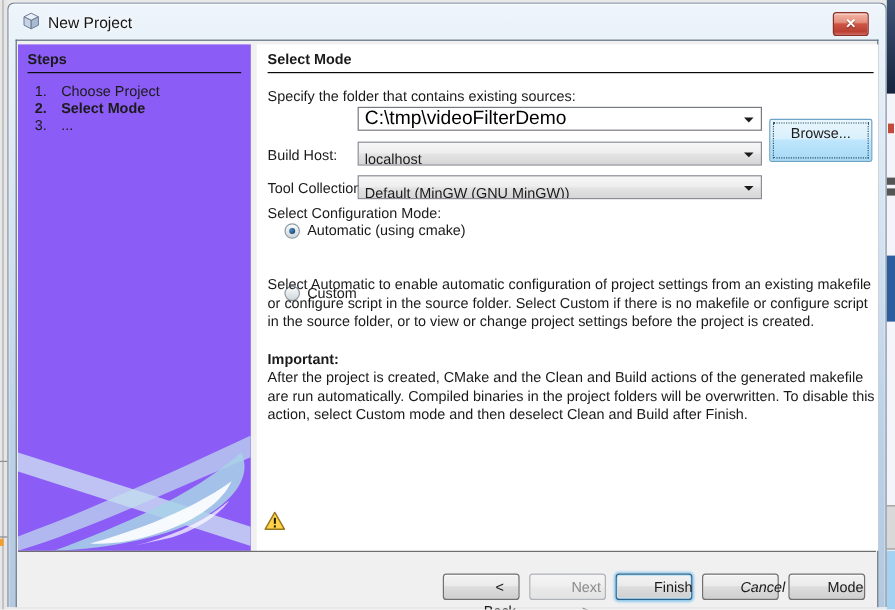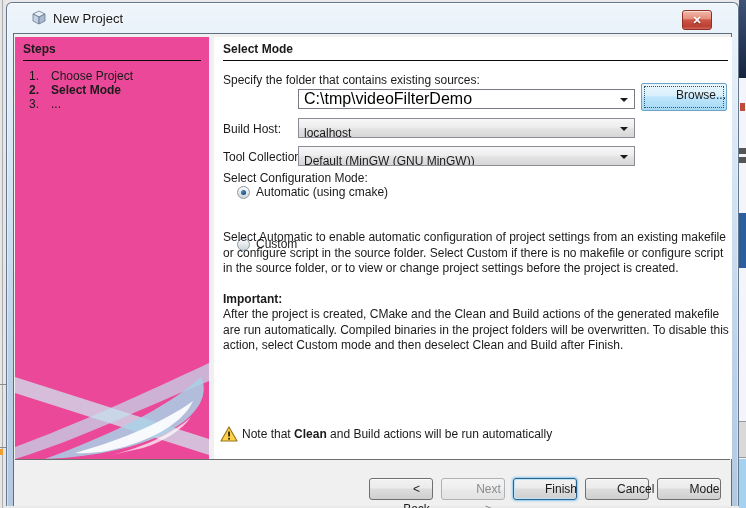--- a/index.html
+++ b/index.html
@@ -28,42 +28,42 @@
   .bg-right .skyblue { position:absolute; top:459px; left:0; right:0; bottom:0; background:#a6d2f2; }
 
   
   .dialog {
     position:absolute; left:6px; top:2px; width:733px; height:504px;
     background: linear-gradient(#eef5fb, #d5e4f2 35%, #bdd2e7 70%, #b3c9e0);
     border:1px solid #65788f; border-bottom:none;
     border-radius:6px 6px 0 0;
     box-shadow: inset 0 1px 0 rgba(255,255,255,.75), inset 1px 0 0 rgba(255,255,255,.4), inset -1px 0 0 rgba(255,255,255,.4);
   }
-  .titlebar { position:absolute; left:0; top:0; right:16px; height:30px;margin-left:13px; }
+  .titlebar { position:absolute; left:0; top:0; right:4px; height:30px; }
   .title-icon { position:absolute; left:11px; top:7px; width:16px; height:16px; }
   .title-text { position:absolute; left:33px; top:8px; font-size:13px; color:#151515; text-shadow:0 0 6px #fff, 0 0 2px #fff; white-space:nowrap; }
   .close-btn {
     position:absolute; right:10px; top:7px; width:30px; height:20px;
     border:1px solid #8e2f28; border-radius:3px;
     background: linear-gradient(#f3b8a8, #e5907e 42%, #ce5546 50%, #bb4034 85%, #d2675a);
     box-shadow: inset 0 1px 0 rgba(255,255,255,.55);
     color:#fff; font-weight:bold; font-size:11px; text-align:center; line-height:18px;
     cursor:default;
   }
   .close-btn span { text-shadow:0 1px 1px rgba(0,0,0,.5); }
 
   .inner {
     position:absolute; left:6px; right:6px; top:30px; bottom:0;
     background:#f0f0f0; border:1px solid #5e6e80; border-bottom:none;
   }
 
   
   .steps-panel {
     position:absolute; left:1px; top:3px; width:194px; height:422px;
-    background:#ec4899; overflow:hidden;padding-left:31px;
+    background:#8b5cf6; overflow:hidden;padding-left:31px;
   }
   .steps-header { position:absolute; left:8px; right:8px; top:5px; font-weight:bold; padding-bottom:4px; border-bottom:1px solid #0a0a0a; }
   .steps-list { position:absolute; left:14px; top:32px; right:4px; }
   .step-row { display:flex; line-height:14px; margin-bottom:0; }
   .step-row .num { width:22px; }
   .step-row.bold { font-weight:bold; }
   .watermark { position:absolute; left:0; bottom:0; width:194px; height:96px; }
 
   .main-panel {
     position:absolute; left:200px; top:3px; width:518px; height:422px;
@@ -96,24 +96,24 @@
     border:1px solid #707070; border-radius:3px;
     background: linear-gradient(#f2f2f2, #ebebeb 45%, #dddddd 50%, #cfcfcf);
     font-family:"Liberation Sans", sans-serif; font-size:12px; color:#1a1a1a;
     text-align:center; line-height:20px; cursor:default;
     box-shadow: inset 0 1px 0 #fbfbfb;
     padding-left: 31px;
   }
   .btn.disabled { color:#8b8b8b; border-color:#aeb2b7; background:linear-gradient(#f4f4f4,#efefef 45%,#e9e9e9 55%,#e3e3e3); box-shadow:none; }
   .btn.default-focused { border-color:#2b628b; box-shadow: 0 0 2px 1px #8fc9ec, inset 0 0 0 1px #bfe4f7; }
   .browse-btn {
-    position:absolute; left:427px; top:46px; width:86px; height:28px;
+    position:absolute; left:427px; top:62px; width:86px; height:36px;
     border:1px solid #6da4c6; border-radius:2px;
     background: linear-gradient(#eaf6fd, #d9f0fc 45%, #bee6fd 50%, #a6d9f5);
-    text-align:right; line-height:22px; cursor:default;
+    text-align:center; line-height:22px; cursor:default;
   }
   .browse-btn::after {
     content:""; position:absolute; left:2px; right:2px; top:2px; bottom:2px;
     border:1px dotted #32566b;
   }
 
   
   .radio-row { position:absolute; left:23px; display:flex; align-items:center; cursor:default; }
   .radio {
     width:13px; height:13px; border-radius:50%;
@@ -131,21 +131,21 @@
 
   .warning-row { position:absolute; left:6px; top:389px; display:flex; align-items:center; }
   .warning-row svg { margin-right:4px; flex:0 0 auto; }
   .warning-text b { font-weight:bold; }
 
   .bottom-sep { position:absolute; left:1px; right:1px; top:425px; height:1px; background:#6e6e6e; }
 
   .btn-back   { left:355px; top:444px; }
   .btn-next   { left:427px; top:444px; }
   .btn-finish { left:499px; top:444px; }
-  .btn-cancel { left:571px; top:444px; }
+  .btn-cancel { left:571px; top:444px;font-style:italic; }
   .btn-help   { left:643px; top:444px; }
 </style>
 </head>
 <body>
 
 <div class="bg-left">
   <div class="vline"></div>
   <div class="hline1"></div>
   <div class="hline2"></div>
   <div class="odot"></div>
@@ -241,21 +241,20 @@
 
       <div class="para imp" style="top:255px;">Important:</div>
       <div class="para" style="top:270px;">After the project is created, CMake and the Clean and Build actions of the generated makefile are run automatically. Compiled binaries in the project folders will be overwritten. To disable this action, select Custom mode and then deselect Clean and Build after Finish.</div>
 
       <div class="warning-row">
         <svg width="18" height="16" viewBox="0 0 18 16">
           <polygon points="9,1 17,15 1,15" fill="#ffd24a" stroke="#99761e" stroke-width="1.2" stroke-linejoin="round"></polygon>
           <rect x="8.2" y="5.5" width="1.7" height="5" fill="#201a00"></rect>
           <rect x="8.2" y="11.8" width="1.7" height="1.8" fill="#201a00"></rect>
         </svg>
-        <span class="warning-text"><span>Note that </span><b>Clean</b><span> and Build actions will be run automatically</span></span>
       </div>
     </div>
 
     <div class="bottom-sep"></div>
 
     <div class="btn btn-back">&lt; Back</div>
     <div class="btn btn-next disabled">Next &gt;</div>
     <div class="btn btn-finish default-focused">Finish</div>
     <div class="btn btn-cancel">Cancel</div>
     <div class="btn btn-help">Mode</div>

